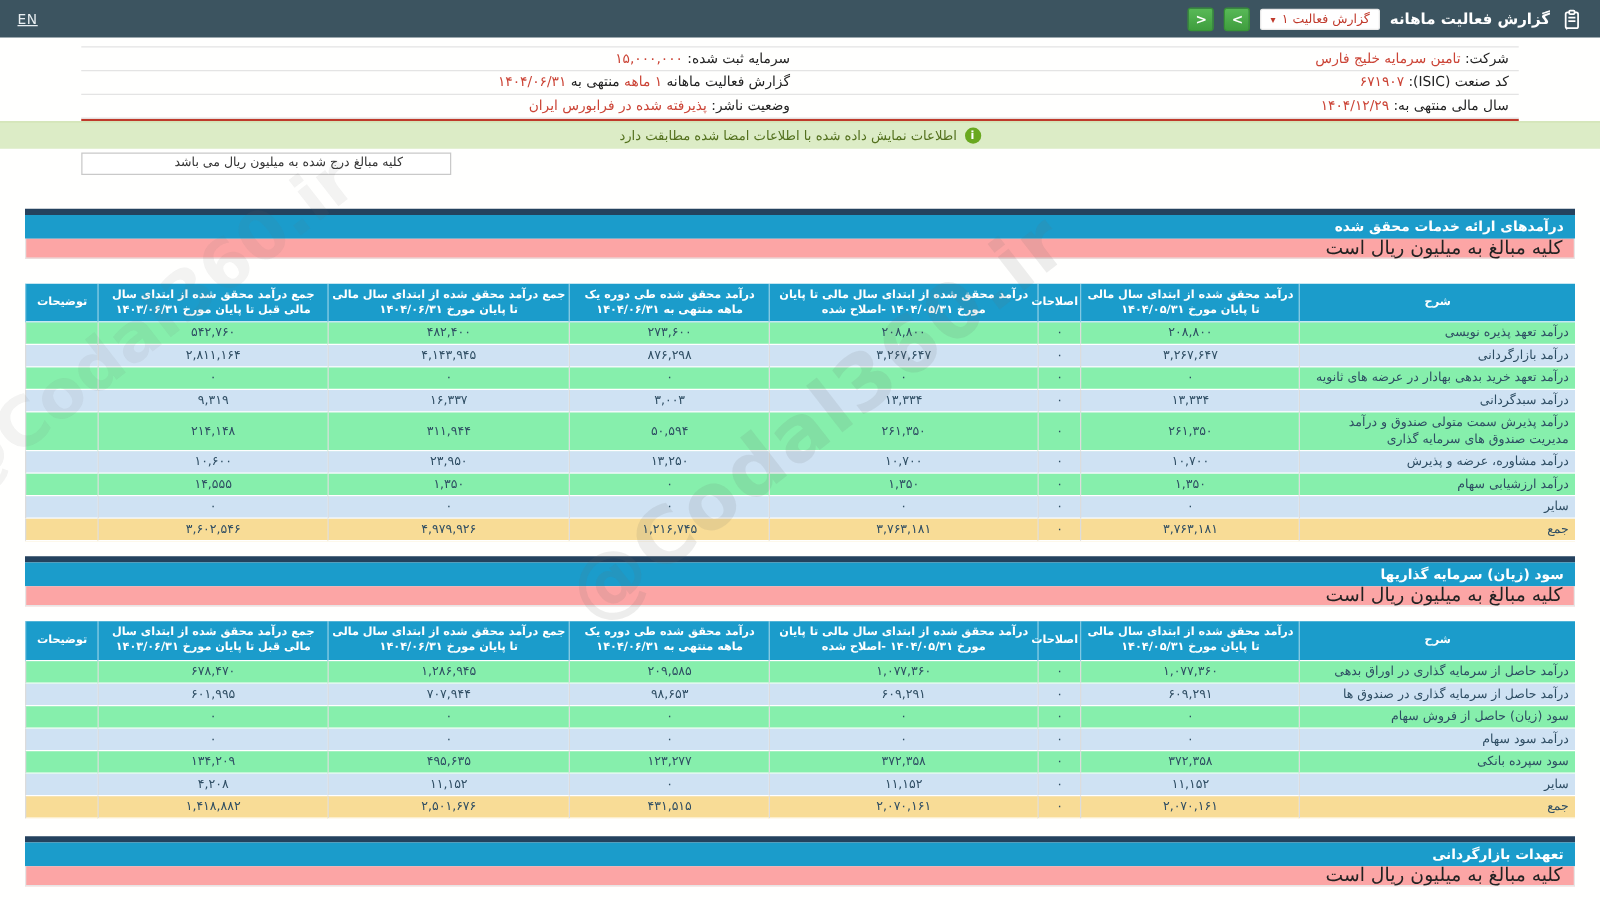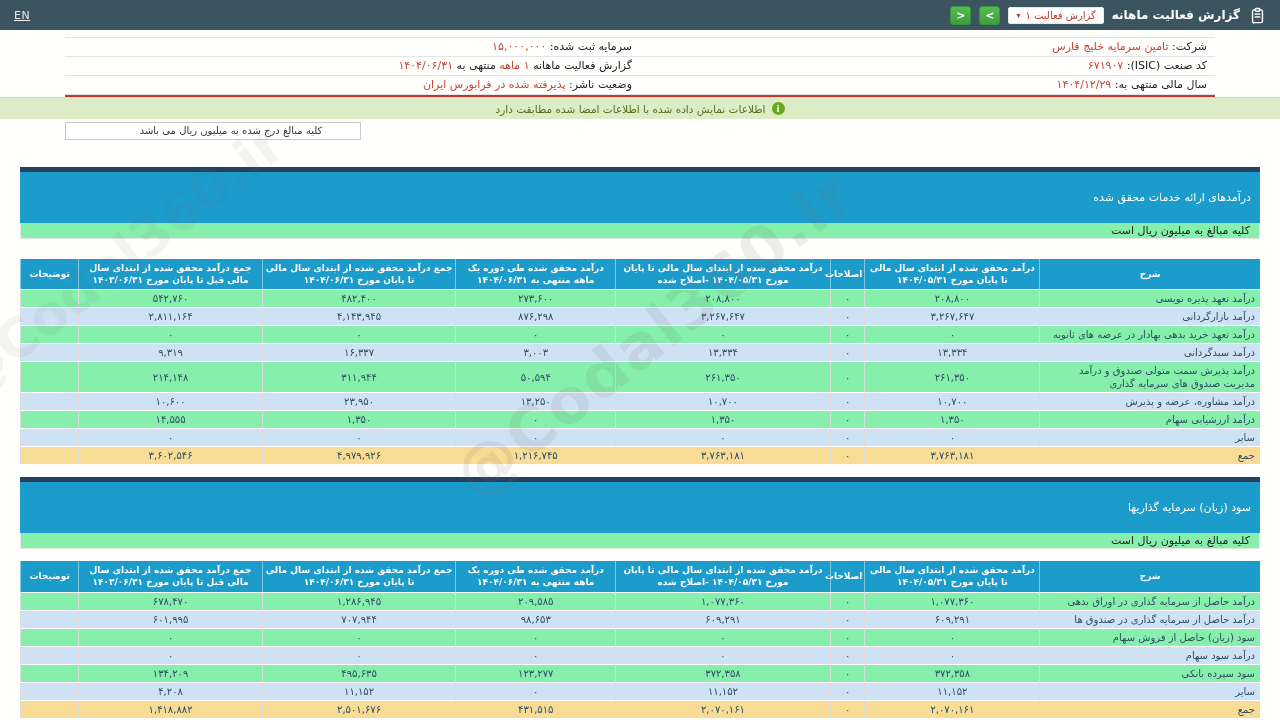--- a/index.html
+++ b/index.html
@@ -21,22 +21,22 @@
   .info-row{height:18px;line-height:18px;border-bottom:1px solid #e4e4e4;padding:0 8px;white-space:nowrap;overflow:hidden;}
   .info-row .red{color:#cb4335;}
   .redline{height:2px;background:#bf3a2b;margin:0 65px;}
   .notice{height:21px;background:#dcecc6;border-top:1px solid #cfe2b2;display:flex;align-items:center;justify-content:center;gap:6px;font-size:10.5px;color:#53701d;}
   .i-icon{width:13px;height:13px;border-radius:50%;background:#69a81f;color:#fff;font-size:9px;font-weight:bold;display:flex;align-items:center;justify-content:center;font-style:normal;}
   .amount-box{width:258px;margin:3px auto 0 65px;border:1px solid #c9c9c9;background:#fff;text-align:center;font-size:10px;color:#333;height:16px;line-height:16px;padding-left:36px;}
 
   
   .section{margin:0 20px;}
   .sec-navy{height:5px;background:#24425e;}
-  .sec-cyan{height:19px;line-height:19px;background:#1b9ccb;color:#fff;font-size:11px;font-weight:normal;padding:16px 9px;}
-  .sec-note{height:15px;line-height:15px;background:#86efac;border:1px solid #e6e6e6;border-top:none;font-size:11px;color:#222;padding:0 9px;}
+  .sec-cyan{height:19px;line-height:19px;background:#1b9ccb;color:#fff;font-size:11px;font-weight:bold;padding:0 9px;}
+  .sec-note{height:15px;line-height:15px;background:#fca5a5;border:1px solid #e6e6e6;border-top:none;font-size:15px;color:#222;padding:0 9px;}
   #section1{margin-top:27px;}
   #section2{margin-top:12px;}
   #section3{margin-top:14px;}
 
   
   table.data-table{width:1240px;margin:20px 20px 0;border-collapse:separate;border-spacing:0;table-layout:fixed;}
   #table2{margin-top:12px;}
   .data-table th{background:#1b9ccb;color:#fff;font-size:9px;font-weight:bold;text-align:center;vertical-align:middle;padding:3px 2px;line-height:1.35;border-left:1px solid rgba(255,255,255,.45);border-bottom:1px solid #fff;}
   .data-table td{font-size:10px;color:#2e4d63;text-align:center;vertical-align:middle;padding:2px 5px;line-height:1.3;border-left:1px solid #dcdcdc;border-bottom:1px solid #fff;}
   .data-table td.label{text-align:right;}

